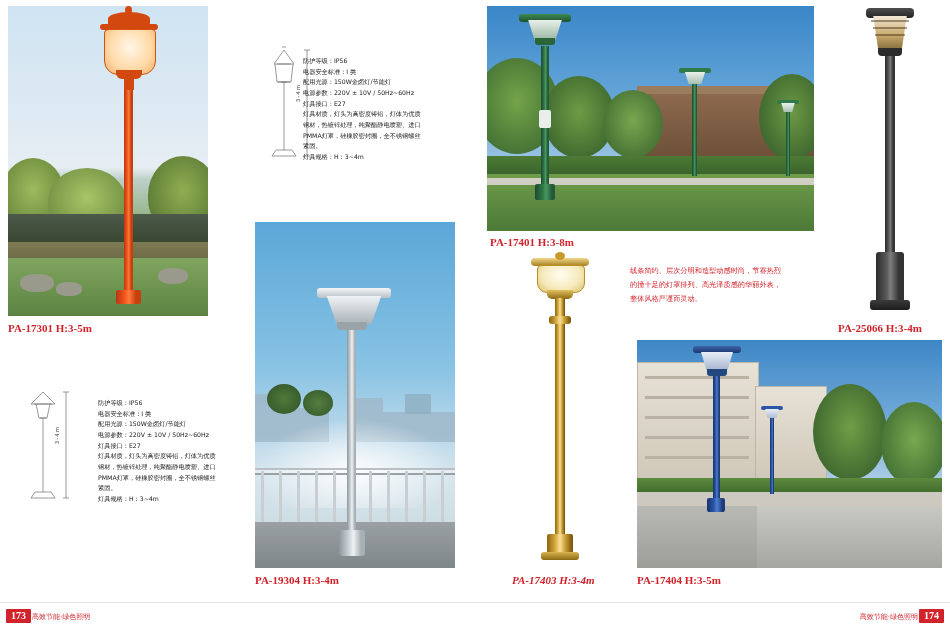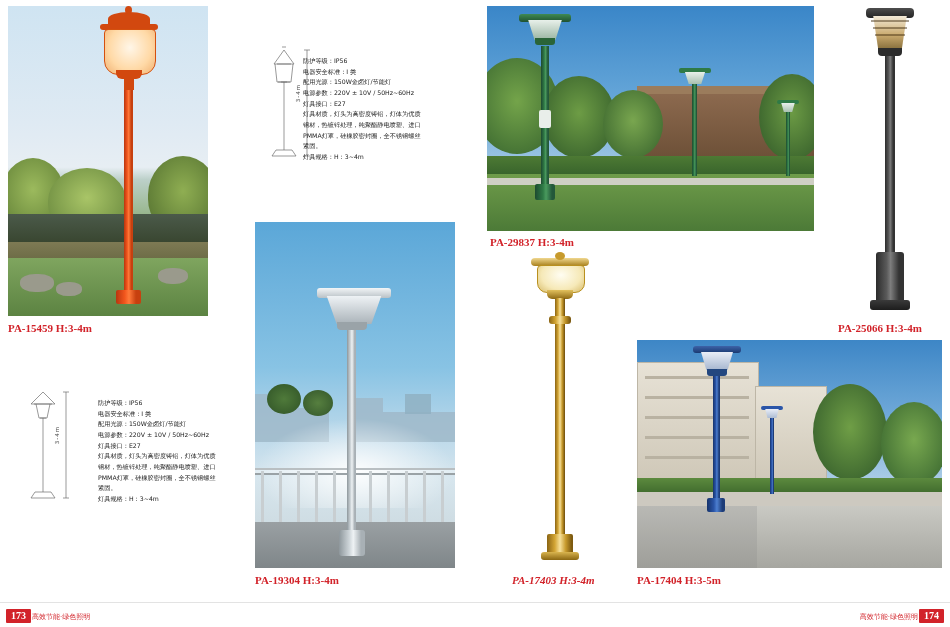--- a/index.html
+++ b/index.html
@@ -142,21 +142,21 @@
 
     <div class="op-pole" style="left:116px;top:82px;width:9px;height:214px;"></div>
     <div class="op-pole" style="left:108px;top:284px;width:25px;height:14px;border-radius:2px;"></div>
     <div class="op-roof" style="left:92px;top:18px;width:58px;height:6px;border-radius:3px;"></div>
     <div class="op-roof" style="left:100px;top:6px;width:42px;height:14px;border-radius:50% 50% 0 0;"></div>
     <div class="op-roof" style="left:117px;top:0px;width:7px;height:8px;border-radius:50%;"></div>
     <div class="op-glass" style="left:96px;top:23px;width:50px;height:44px;border-radius:4px 4px 14px 14px;"></div>
     <div class="op-roof" style="left:108px;top:64px;width:26px;height:9px;border-radius:0 0 6px 6px;"></div>
     <div class="op-roof" style="left:116px;top:72px;width:10px;height:12px;"></div>
   </div>
-  <div class="caption" style="left:8px;top:322px;">PA-15459 H:3-4m</div>
+  <div class="caption" style="left:8px;top:322px;">PA-17301 H:3-5m</div>
 
   <div class="drawing" id="drawing-top" style="left:255px;top:38px;width:60px;height:130px;">
     <svg width="60" height="130" viewBox="0 0 60 130">
       <g stroke="#6d6d6d" stroke-width="0.7" fill="none">
         <path d="M19 26 L29 12 L39 26 Z"></path>
         <path d="M22 26 L36 26"></path>
         <path d="M20 26 L22 44 L36 44 L38 26"></path>
         <path d="M23 44 L35 44"></path>
         <path d="M29 44 L29 112"></path>
         <path d="M26 44 L32 44"></path>
@@ -268,35 +268,38 @@
     <div style="position:absolute;left:52px;top:104px;width:12px;height:18px;background:#e9eeea;border-radius:2px;"></div>
 
     <div class="grn-pole" style="left:205px;top:78px;width:5px;height:92px;"></div>
     <div style="position:absolute;left:192px;top:62px;width:32px;height:5px;background:#2f7a46;border-radius:2px;"></div>
     <div style="position:absolute;left:196px;top:66px;width:24px;height:12px;background:linear-gradient(180deg,#e8f0ea,#a9c0b0);clip-path:polygon(8% 0,92% 0,76% 100%,24% 100%);"></div>
 
     <div class="grn-pole" style="left:299px;top:104px;width:4px;height:66px;"></div>
     <div style="position:absolute;left:290px;top:94px;width:22px;height:4px;background:#2f7a46;border-radius:2px;"></div>
     <div style="position:absolute;left:293px;top:97px;width:16px;height:9px;background:linear-gradient(180deg,#e8f0ea,#a9c0b0);clip-path:polygon(8% 0,92% 0,76% 100%,24% 100%);"></div>
   </div>
-  <div class="caption" style="left:490px;top:236px;">PA-29837 H:3-4m</div>
+  <div class="caption" style="left:490px;top:236px;">PA-17401 H:3-8m</div>
 
   <div class="photo" id="photo4">
     <div style="position:absolute;left:28px;top:2px;width:48px;height:10px;background:linear-gradient(180deg,#4e4e4e,#242424);border-radius:4px;"></div>
     <div style="position:absolute;left:32px;top:10px;width:40px;height:32px;background:linear-gradient(180deg,#f3ead7,#c9a96d 60%,#8d7440);clip-path:polygon(8% 0,92% 0,80% 100%,20% 100%);"></div>
     <div style="position:absolute;left:33px;top:14px;width:38px;height:2px;background:rgba(60,40,10,.45);"></div>
     <div style="position:absolute;left:35px;top:21px;width:34px;height:2px;background:rgba(60,40,10,.45);"></div>
     <div style="position:absolute;left:37px;top:28px;width:30px;height:2px;background:rgba(60,40,10,.45);"></div>
     <div style="position:absolute;left:40px;top:42px;width:24px;height:8px;background:#2c2c2c;border-radius:0 0 4px 4px;"></div>
     <div class="blk-pole" style="left:47px;top:50px;width:10px;height:200px;"></div>
     <div class="blk-pole" style="left:38px;top:246px;width:28px;height:54px;border-radius:3px 3px 5px 5px;"></div>
     <div style="position:absolute;left:32px;top:294px;width:40px;height:10px;background:linear-gradient(180deg,#3a3a3a,#1d1d1d);border-radius:3px;"></div>
   </div>
   <div class="caption" style="left:838px;top:322px;">PA-25066 H:3-4m</div>
 
+  <div class="red-note" style="left:630px;top:264px;width:215px;">线条简约、层次分明和造型动感时尚，节赛热烈
+的撞十足的灯罩排列、高光泽质感的华丽外表，
+整体风格严谨而灵动。</div>
 
   <div class="photo" id="photo5">
     <div style="position:absolute;left:0;top:0;width:110px;height:320px;background:#ffffff;"></div>
     <div style="position:absolute;left:26px;top:8px;width:58px;height:8px;background:linear-gradient(180deg,#f0d78e,#a8801c);border-radius:4px;"></div>
     <div style="position:absolute;left:50px;top:2px;width:10px;height:8px;background:#c79a2c;border-radius:50%;"></div>
     <div style="position:absolute;left:32px;top:15px;width:46px;height:26px;background:radial-gradient(ellipse at 50% 35%,#fffdf2,#f6e9b8 60%,#d8bc6a);border:1px solid #b9901f;border-radius:4px 4px 10px 10px;"></div>
     <div style="position:absolute;left:42px;top:40px;width:26px;height:9px;background:linear-gradient(180deg,#e2c05d,#8f6a14);border-radius:0 0 5px 5px;"></div>
     <div class="gold-pole" style="left:50px;top:48px;width:10px;height:240px;"></div>
     <div class="gold-pole" style="left:44px;top:66px;width:22px;height:8px;border-radius:3px;"></div>
     <div class="gold-pole" style="left:42px;top:284px;width:26px;height:22px;border-radius:2px;"></div>

